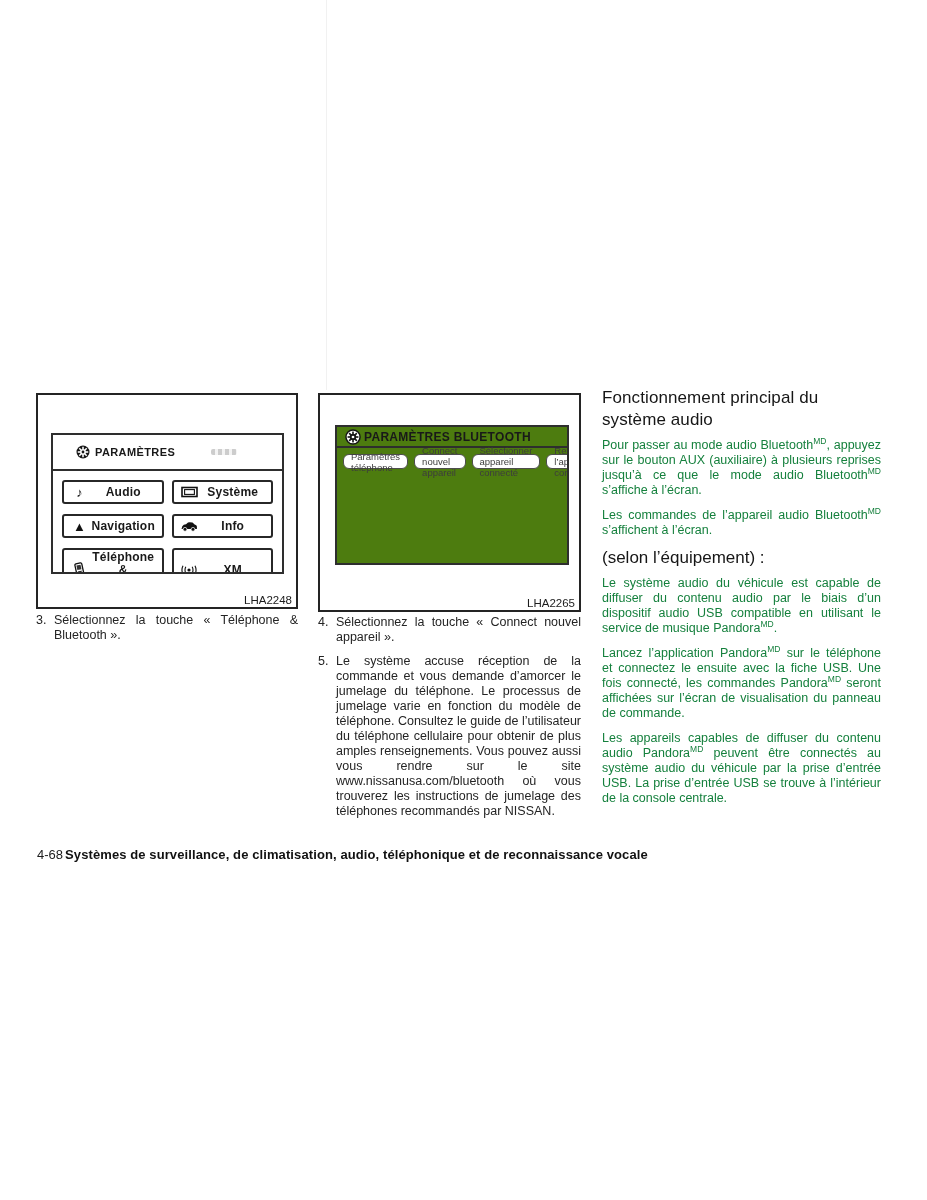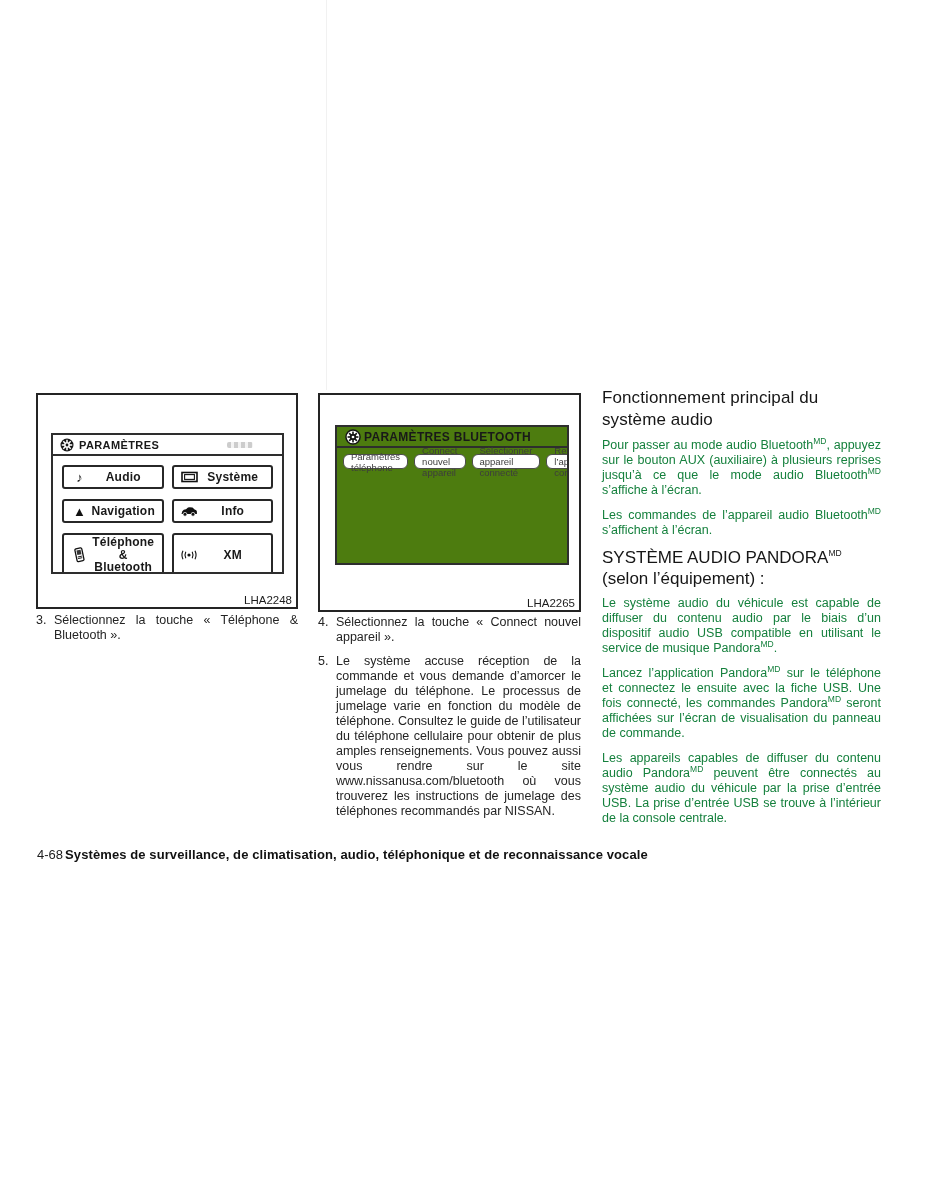--- a/index.html
+++ b/index.html
@@ -16,22 +16,22 @@
 
   
   .figbox { position:relative; border:2px solid #242424; background:#fff; }
   .figbox.f1 { height:216px; }
   .figbox.f2 { height:219px; }
   .figcode { position:absolute; right:4px; bottom:1px; font-size:11.5px; color:#1c1c1c; }
 
   
   .screen1 { position:absolute; left:13px; top:38px; width:233px; height:141px;
     border:2px solid #2e2e2e; background:#fff; overflow:hidden; }
-  .sc-head { height:21px; border-bottom:2px solid #2e2e2e; display:flex; align-items:center;
-    gap:5px; padding:0 7px; }
+  .sc-head { height:36px; border-bottom:2px solid #2e2e2e; display:flex; align-items:center;
+    gap:5px; padding:0 23px; }
   .sc-head .ttl1 { font-size:11px; font-weight:bold; letter-spacing:.4px; color:#191919; }
   .smudge { margin-left:auto; margin-right:22px; width:26px; height:6px; opacity:.5;
     background:repeating-linear-gradient(90deg,#9a9a9a 0 4px,#e8e8e8 4px 7px); border-radius:2px; }
   .grid1 { display:grid; grid-template-columns:1fr 1fr; gap:10px 8px; padding:9px 9px; }
   .btn { border:2px solid #272727; border-radius:3px; min-height:24px; display:flex;
     align-items:center; padding:1px 5px; background:#fff; }
   .btn .ic { width:21px; flex:none; display:flex; align-items:center; justify-content:center;
     font-size:13px; color:#111; }
   .btn .lbl { flex:1; text-align:center; font-weight:bold; font-size:12px; line-height:12.5px;
     color:#191919; letter-spacing:.2px; }
@@ -219,21 +219,20 @@
       <span class="t">Le système accuse réception de la commande et vous demande d’amorcer le jumelage du téléphone. Le processus de jumelage varie en fonction du modèle de téléphone. Consultez le guide de l’utilisateur du téléphone cellulaire pour obtenir de plus amples renseignements. Vous pouvez aussi vous rendre sur le site www.nissanusa.com/bluetooth où vous trouverez les instructions de jumelage des téléphones recommandés par NISSAN.</span>
     </div>
   </div>
 
   <div class="col3">
     <div class="h-sec">Fonctionnement principal du système audio</div>
     <p class="para"><span>Pour passer au mode audio Bluetooth</span><sup>MD</sup><span>, appuyez sur le bouton AUX (auxiliaire) à plusieurs reprises jusqu’à ce que le mode audio Bluetooth</span><sup>MD</sup><span> s’affiche à l’écran.</span></p>
     <p class="para"><span>Les commandes de l’appareil audio Bluetooth</span><sup>MD</sup><span> s’affichent à l’écran.</span></p>
 
     <div class="h-caps">
-      <div><span>SYSTÈME AUDIO PANDORA</span><sup>MD</sup></div>
       <div>(selon l’équipement) :</div>
     </div>
     <p class="para"><span>Le système audio du véhicule est capable de diffuser du contenu audio par le biais d’un dispositif audio USB compatible en utilisant le service de musique Pandora</span><sup>MD</sup><span>.</span></p>
 
     <p class="para"><span>Lancez l’application Pandora</span><sup>MD</sup><span> sur le téléphone et connectez le ensuite avec la fiche USB. Une fois connecté, les commandes Pandora</span><sup>MD</sup><span> seront affichées sur l’écran de visualisation du panneau de commande.</span></p>
     <p class="para"><span>Les appareils capables de diffuser du contenu audio Pandora</span><sup>MD</sup><span> peuvent être connectés au système audio du véhicule par la prise d’entrée USB. La prise d’entrée USB se trouve à l’intérieur de la console centrale.</span></p>
   </div>
 
   <div class="footer">
     <span class="pgnum">4-68</span>

